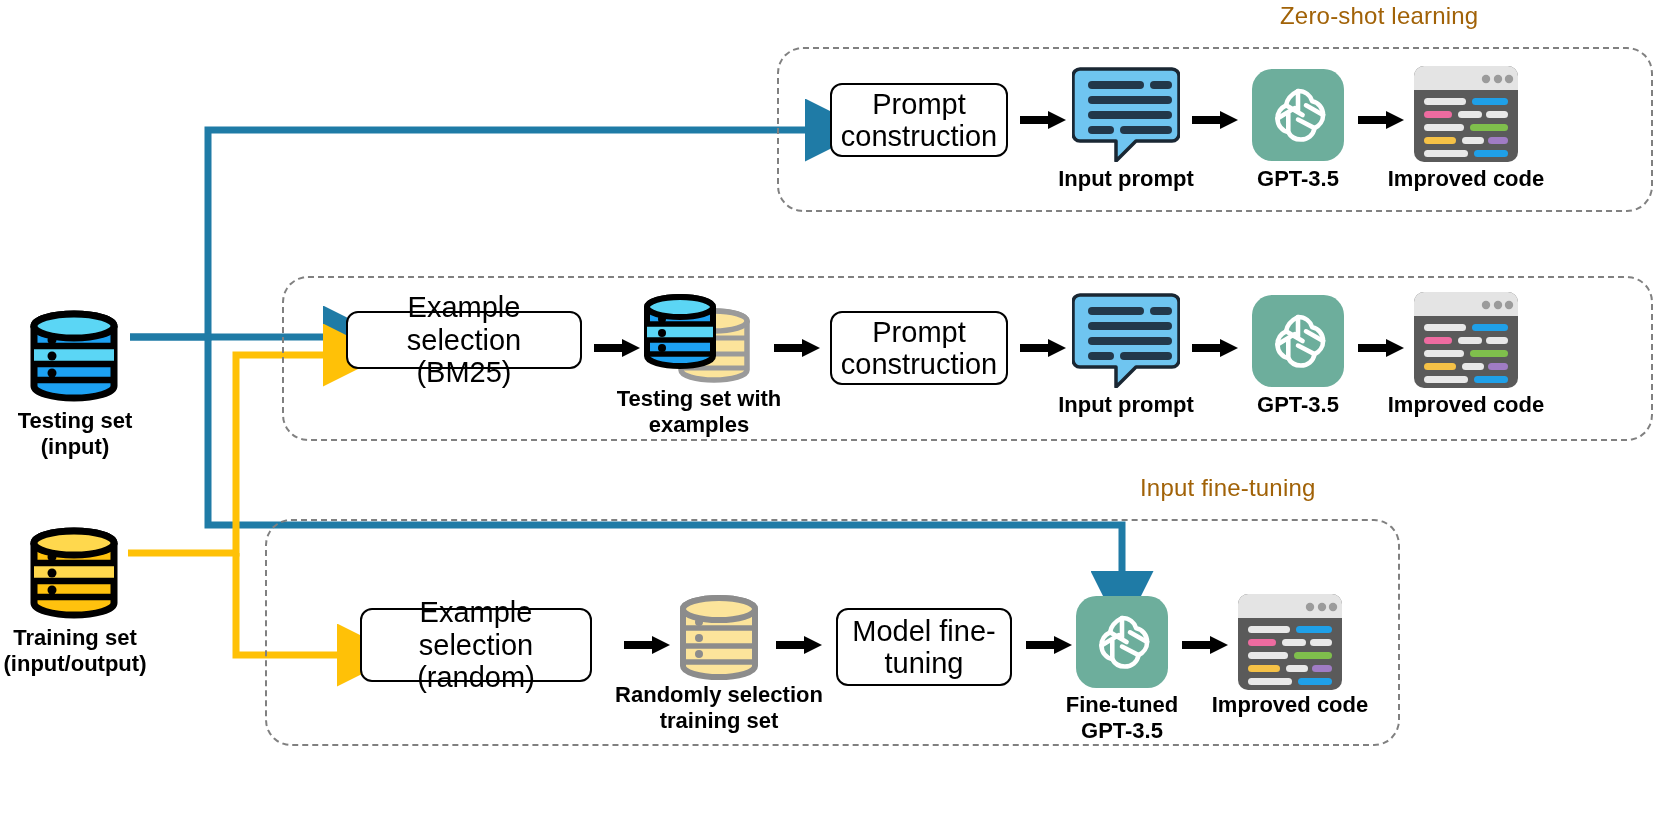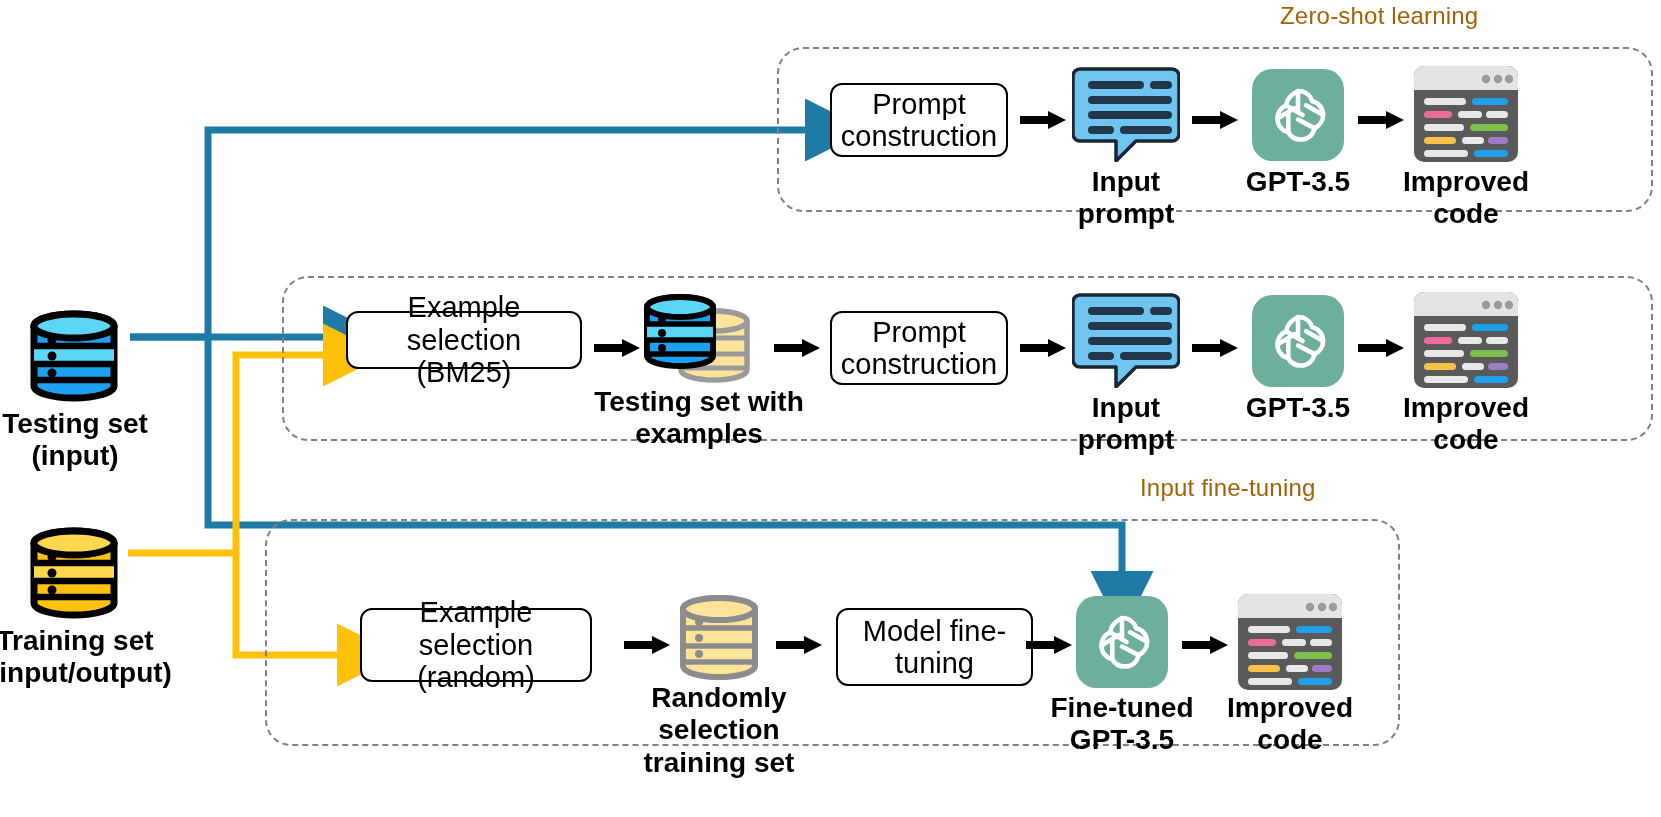--- a/index.html
+++ b/index.html
@@ -10,21 +10,21 @@
   
   .panel{position:absolute;border:2.5px dashed #808080;border-radius:26px;box-sizing:border-box;}
   .panel-title{position:absolute;font-size:24px;font-weight:400;color:#a16207;white-space:nowrap;letter-spacing:.2px;}
 
   
   .pbox{position:absolute;border:2.5px solid #000;border-radius:12px;background:#fff;
         display:flex;align-items:center;justify-content:center;text-align:center;
         font-size:29px;line-height:1.12;box-sizing:border-box;padding:4px 12px;}
 
   
-  .cap{position:absolute;text-align:center;font-size:28px;font-weight:bold;line-height:1.16;
+  .cap{position:absolute;text-align:center;font-size:22px;font-weight:bold;line-height:1.16;
        white-space:pre-line;}
 
   
   .barrow{position:absolute;height:22px;}
   .barrow svg{display:block;overflow:visible;}
 
   
   .route{position:absolute;left:0;top:0;width:1661px;height:817px;pointer-events:none;}
 
   
@@ -313,21 +313,21 @@
   <div class="cap" style="left:610px;top:682px;width:218px;">Randomly selection
 training set</div>
 
   <div class="barrow" style="left:776px;top:634px;width:46px;">
     <svg width="46" height="22" viewBox="0 0 46 22">
       <path d="M0,11 L30,11" stroke="#000" stroke-width="8"></path>
       <path d="M28,2 L46,11 L28,20 z" fill="#000"></path>
     </svg>
   </div>
 
-  <div class="pbox" style="left:836px;top:608px;width:197px;height:78px;white-space:pre-line;">Model fine-
+  <div class="pbox" style="left:836px;top:608px;width:176px;height:78px;white-space:pre-line;">Model fine-
 tuning</div>
 
   <div class="barrow" style="left:1026px;top:634px;width:46px;">
     <svg width="46" height="22" viewBox="0 0 46 22">
       <path d="M0,11 L30,11" stroke="#000" stroke-width="8"></path>
       <path d="M28,2 L46,11 L28,20 z" fill="#000"></path>
     </svg>
   </div>
 
   <div class="oai" style="left:1076px;top:596px;width:92px;height:92px;">

